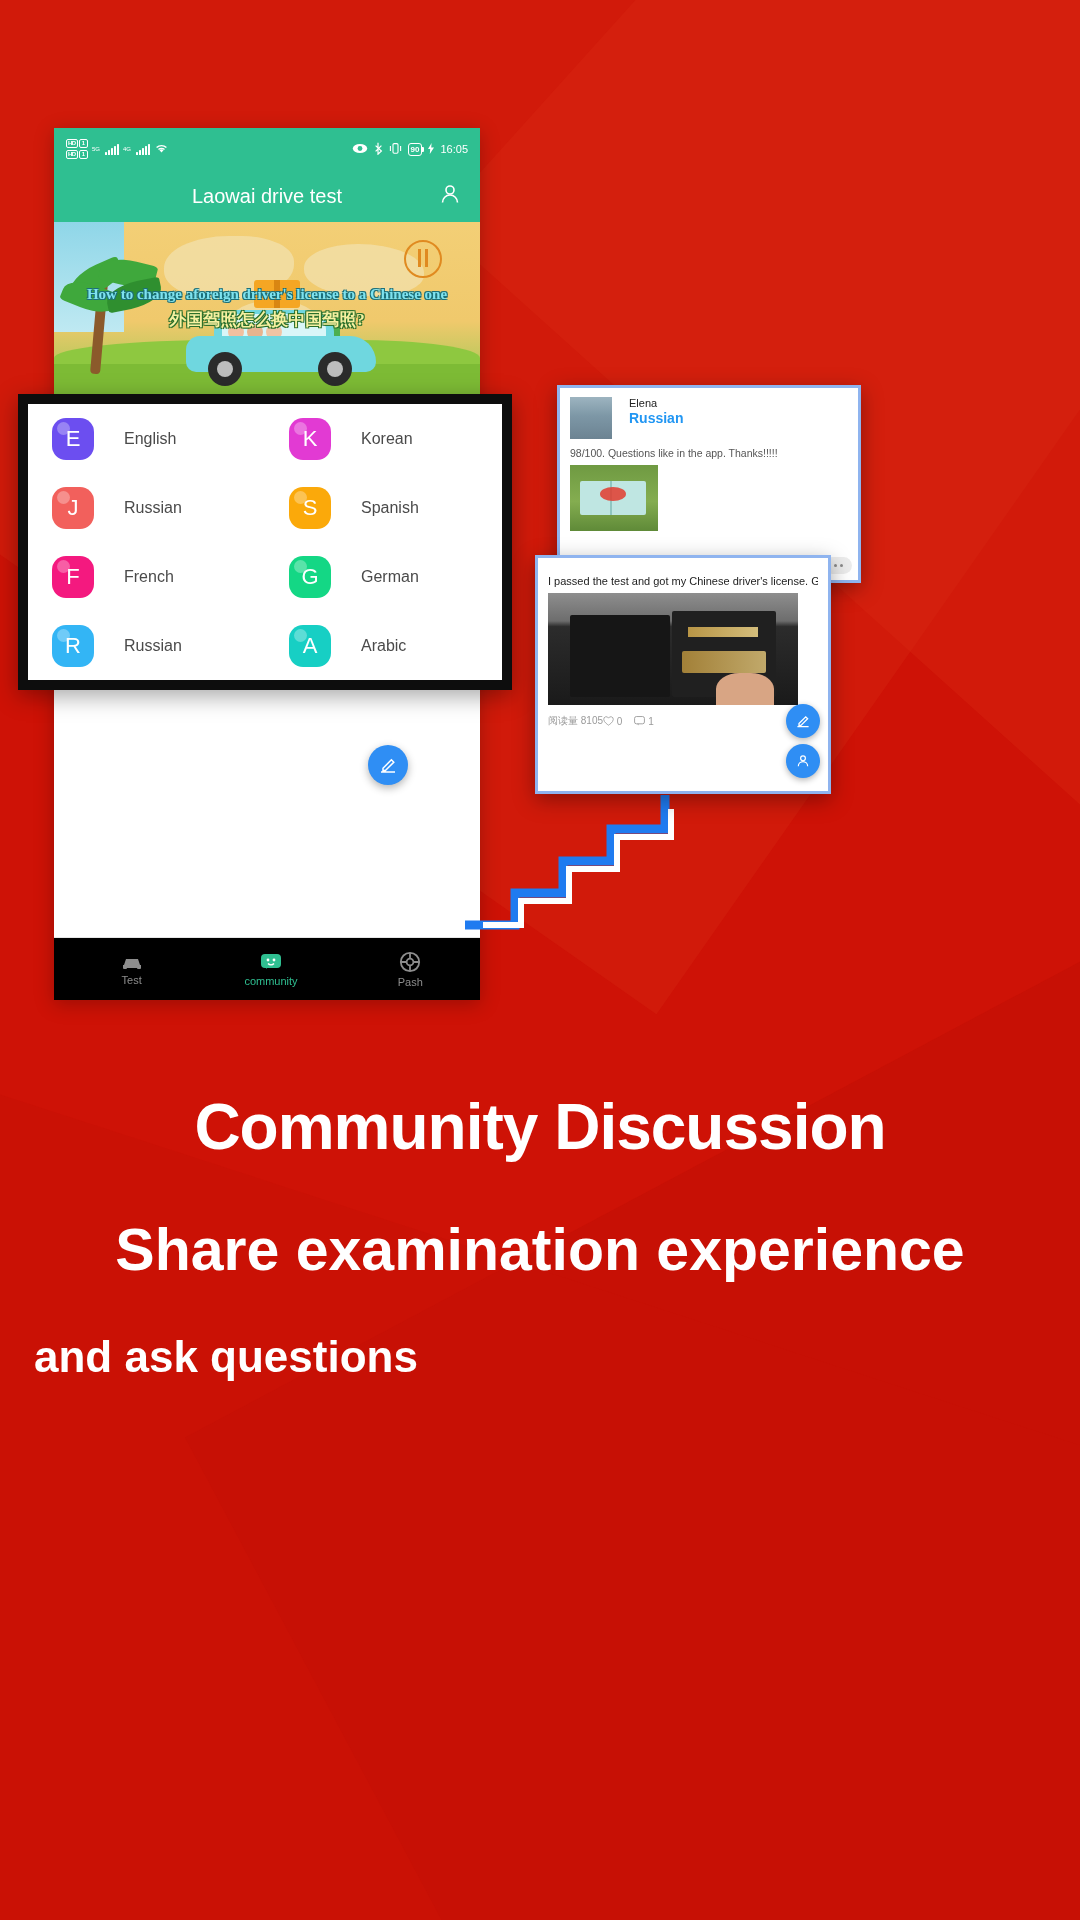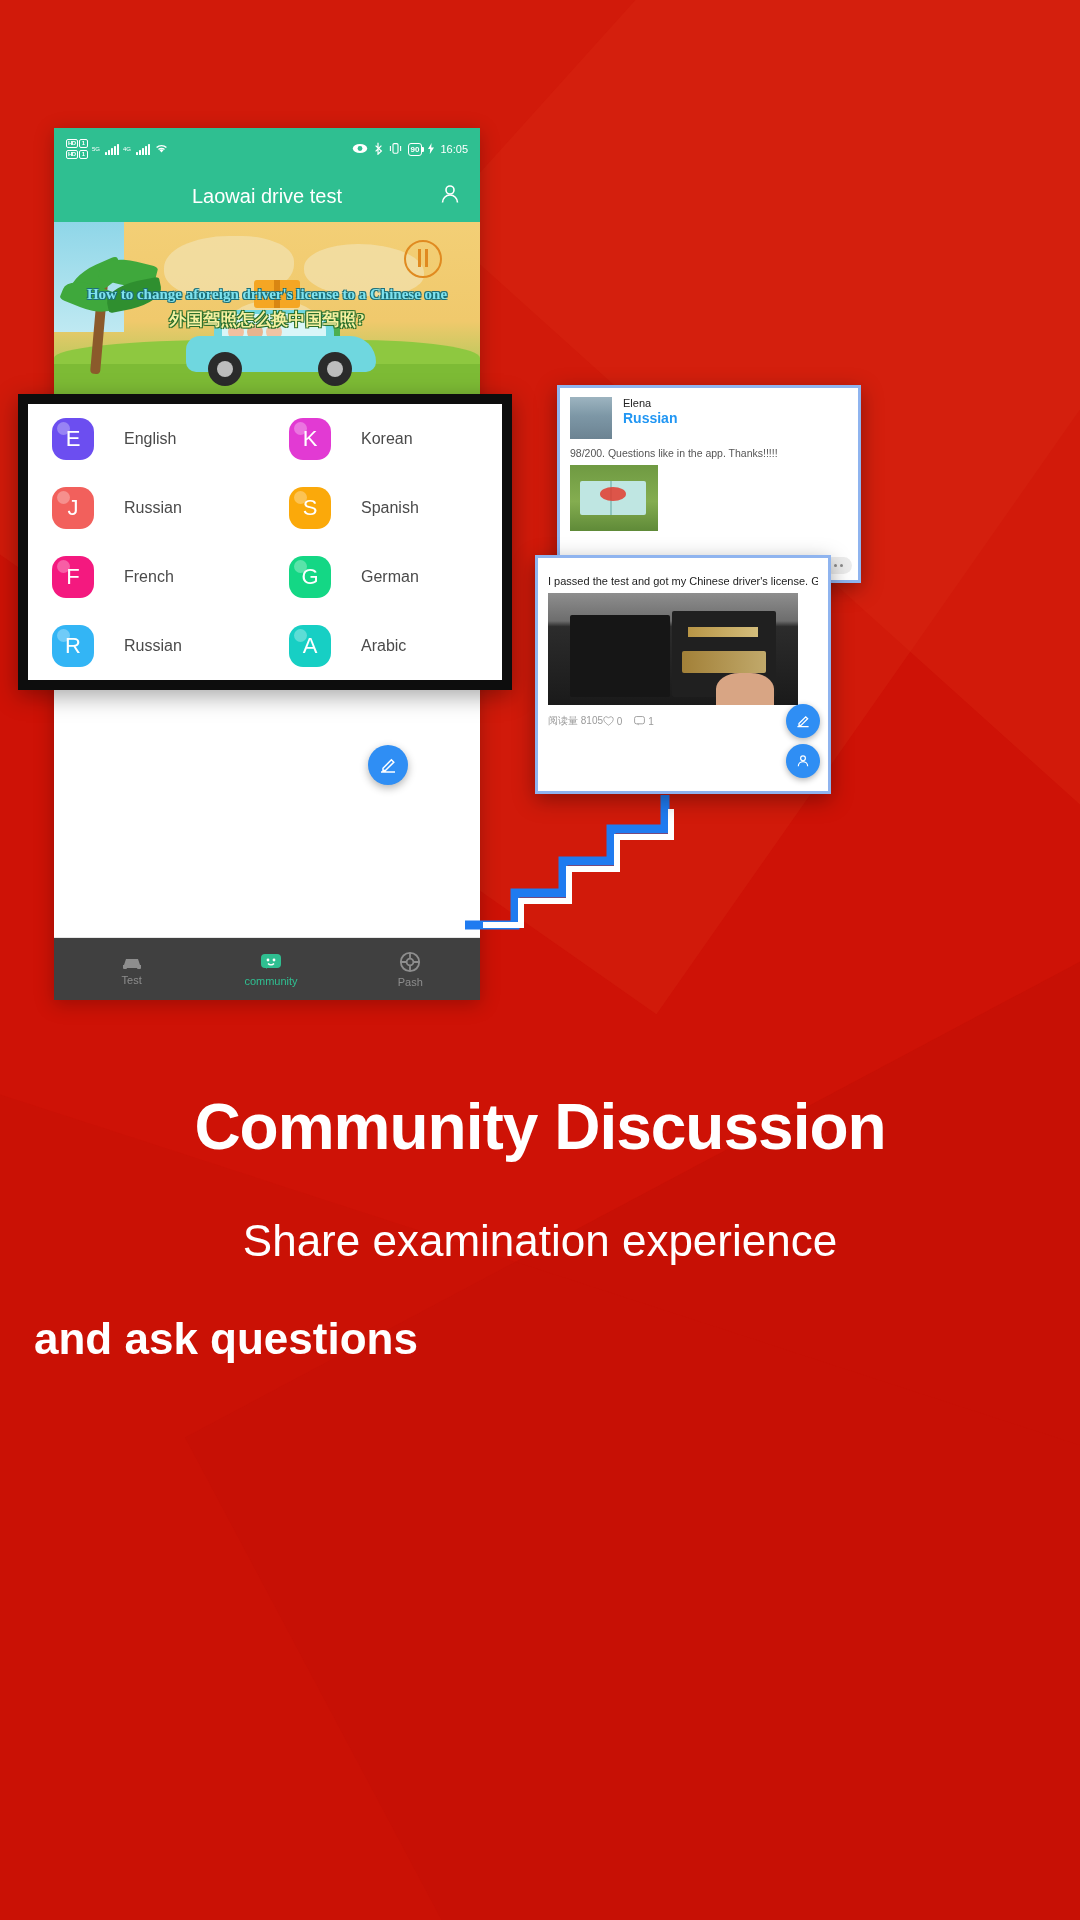--- a/index.html
+++ b/index.html
@@ -116,21 +116,21 @@
   .more-pill i{width:4px;height:4px;border-radius:50%;background:#8a8a8a;display:block;}
   .like-bar{margin-top:12px;border-top:1px solid #eee;padding-top:10px;font-size:12px;
     color:#6b6b6b;display:flex;gap:6px;align-items:center;white-space:nowrap;overflow:hidden;}
   .cmt{font-size:13px;color:#3a3a3a;margin-top:6px;white-space:nowrap;overflow:hidden;}
 
   .fab{position:absolute;left:368px;top:745px;width:40px;height:40px;border-radius:50%;
     background:#2f8ef4;display:flex;align-items:center;justify-content:center;
     box-shadow:0 3px 8px rgba(0,0,0,.3);z-index:9;}
 
   
-  .tabbar{position:absolute;left:0;right:0;bottom:0;height:62px;background:#404040;
+  .tabbar{position:absolute;left:0;right:0;bottom:0;height:62px;background:#000000;
     border-top:1px solid #e6e6e6;display:flex;padding-left:8px;}
   .tab{flex:1;display:flex;flex-direction:column;align-items:center;justify-content:center;gap:3px;}
   .tab span{font-size:11px;color:#8d8d8d;}
   .tab.active span{color:#2fbf91;}
 
   
   .langdlg{position:absolute;left:18px;top:394px;width:494px;height:296px;
     background:#fff;border:10px solid #0d0d0d;box-sizing:border-box;
     box-shadow:0 6px 22px rgba(0,0,0,.35);}
   .langgrid{display:grid;grid-template-columns:1fr 1fr;height:100%;}
@@ -140,21 +140,21 @@
   .lbadge::after{content:"";position:absolute;left:5px;top:4px;width:13px;height:13px;
     border-radius:50%;background:rgba(255,255,255,.30);}
   .lname{font-size:16px;color:#4a4a4a;}
 
   
   .postcard{position:absolute;background:#fff;border:3px solid #8fb4ef;
     box-shadow:0 6px 20px rgba(0,0,0,.35);overflow:hidden;}
   .pc1{left:557px;top:385px;width:298px;height:192px;}
   .pc2{left:535px;top:555px;width:290px;height:233px;}
   .pc-inner{padding:9px 10px;}
-  .pc-head{display:flex;gap:11px;align-items:flex-start;}
+  .pc-head{display:flex;gap:17px;align-items:flex-start;}
   .pc-av{width:42px;height:42px;flex:0 0 auto;overflow:hidden;
     background:linear-gradient(180deg,#9db4c0 0%,#7d97a6 45%,#6c8392 100%);}
   .pc-av.round{border-radius:50%;
     background:linear-gradient(160deg,#9fc27a 0%,#c9d6a6 40%,#8fae6a 100%);}
   .pc-name{font-size:11px;color:#222;}
   .pc-lang{font-size:14px;font-weight:700;color:#2196f3;margin-top:1px;}
   .pc-date{font-size:11px;color:#222;margin-top:2px;}
   .pc-text{font-size:10.5px;color:#555;margin-top:8px;white-space:nowrap;overflow:hidden;}
   .pc-text.dark{color:#222;font-size:11px;}
   .pc-photo{margin-top:6px;width:88px;height:66px;
@@ -183,21 +183,21 @@
     display:flex;align-items:center;justify-content:center;box-shadow:0 2px 6px rgba(0,0,0,.3);}
   .mf1{right:8px;top:146px;}
   .mf2{right:8px;top:186px;}
 
   
   .connector{position:absolute;left:455px;top:775px;width:280px;height:160px;}
 
   
   .caption{position:absolute;left:0;right:0;top:1090px;text-align:center;color:#fff;}
   .cap1{font-size:64px;font-weight:700;letter-spacing:-1px;}
-  .cap2{font-size:44px;font-weight:400;margin-top:52px;}
+  .cap2{font-size:59px;font-weight:700;margin-top:52px;}
   .cap3{font-size:44px;font-weight:700;margin-top:48px;text-align:left;padding-left:34px;}
 </style>
 </head>
 <body>
 
 <div class="bg">
   <div class="d1"></div>
     <div class="d2"></div>
     <div class="d3"></div>
     <div class="d4"></div>
@@ -428,21 +428,21 @@
 
 <div class="postcard pc1">
   <div class="pc-inner">
     <div class="pc-head">
       <div class="pc-av"></div>
       <div>
         <div class="pc-name">Elena</div>
         <div class="pc-lang">Russian</div>
       </div>
     </div>
-    <div class="pc-text">98/200. Questions like in the app. Thanks!!!!!</div>
+    <div class="pc-text">98/100. Questions like in the app. Thanks!!!!!</div>
     <div class="pc-photo">
       <div class="lic"></div>
         <div class="stamp"></div>
     </div>
   </div>
   <div class="more-pill-sm">
       <i></i>
       <i></i>
     </div>
 </div>

